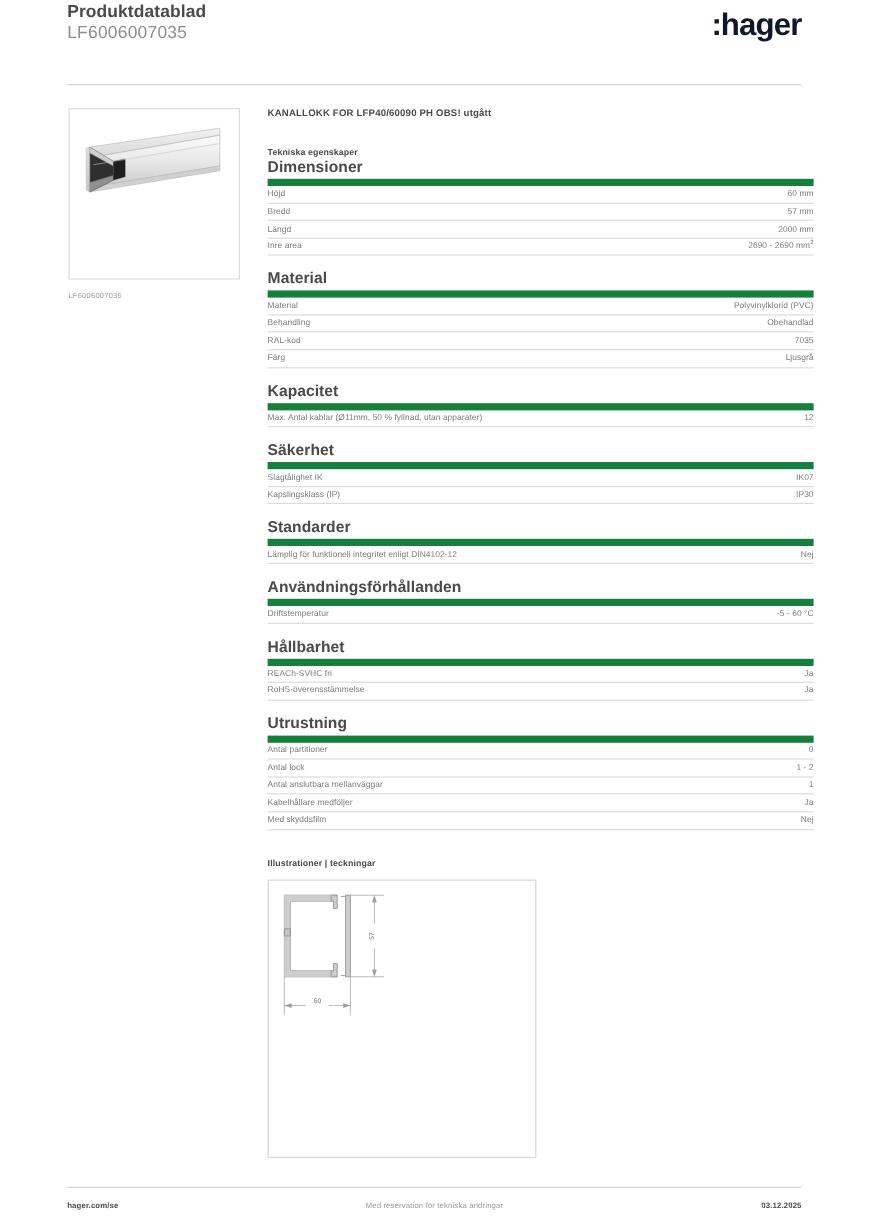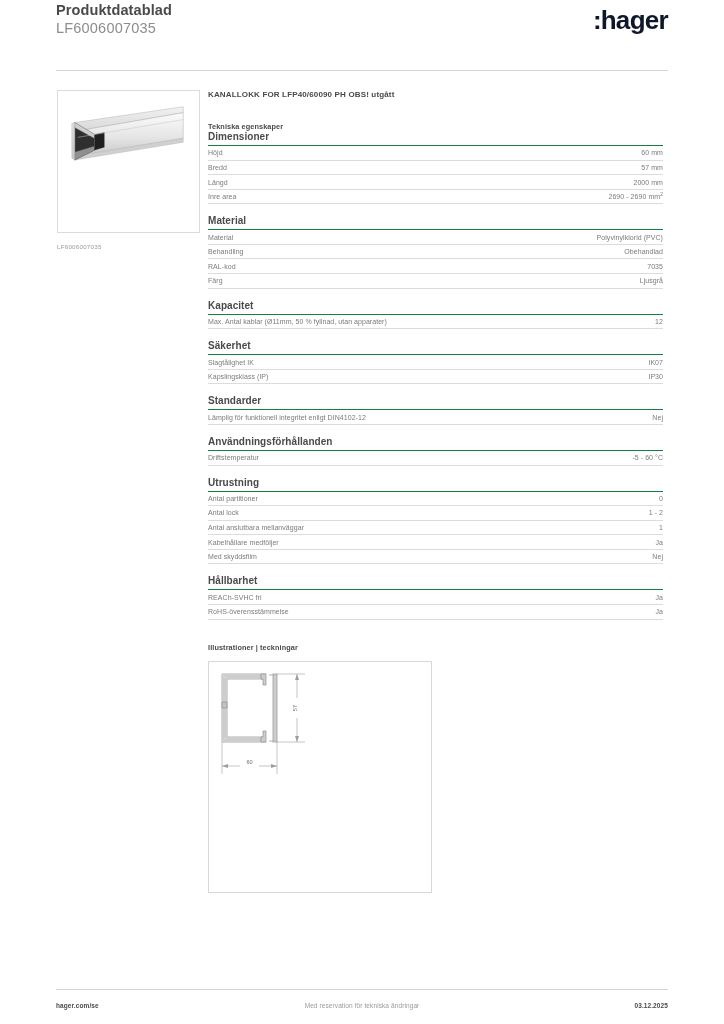--- a/index.html
+++ b/index.html
@@ -89,45 +89,45 @@
     left: 57px;
     top: 243px;
     font-size: 6.2px;
     color: #9a9a9a;
     letter-spacing: .25px;
   }
 
   
   .content {
     position: absolute;
-    left: 208px;
+    left: 223px;
     top: 90px;
     width: 455px;
   }
   .product-title {
     font-size: 8px;
     font-weight: bold;
     color: #4a4a4a;
     letter-spacing: .15px;
     margin-bottom: 23px;
   }
   .section-intro {
     font-size: 7.3px;
     font-weight: bold;
     color: #4a4a4a;
     letter-spacing: .1px;
   }
   .group { margin-bottom: 11px; }
   .group-title {
-    font-size: 10px;
+    font-size: 13px;
     font-weight: bold;
     color: #4a4a4a;
     letter-spacing: .05px;
     padding-bottom: 3px;
-    border-bottom: 1px solid #15803d;
+    border-bottom: 6px solid #15803d;
   }
   .row {
     display: flex;
     justify-content: space-between;
     align-items: baseline;
     font-size: 7px;
     color: #7b7b7b;
     padding: 3.4px 0 3.2px 0;
     border-bottom: 1px solid #dcdcdc;
     letter-spacing: .05px;
@@ -329,51 +329,51 @@
           </div>
         </div>
         <div class="group">
           <div class="group-title">Användningsförhållanden</div>
           <div class="row">
             <div class="label">Driftstemperatur</div>
             <div class="value">-5 - 60 °C</div>
           </div>
         </div>
         <div class="group">
+          <div class="group-title">Hållbarhet</div>
+          <div class="row">
+            <div class="label">REACh-SVHC fri</div>
+            <div class="value">Ja</div>
+          </div>
+          <div class="row">
+            <div class="label">RoHS-överensstämmelse</div>
+            <div class="value">Ja</div>
+          </div>
+        </div>
+        <div class="group">
           <div class="group-title">Utrustning</div>
           <div class="row">
             <div class="label">Antal partitioner</div>
             <div class="value">0</div>
           </div>
           <div class="row">
             <div class="label">Antal lock</div>
             <div class="value">1 - 2</div>
           </div>
           <div class="row">
             <div class="label">Antal anslutbara mellanväggar</div>
             <div class="value">1</div>
           </div>
           <div class="row">
             <div class="label">Kabelhållare medföljer</div>
             <div class="value">Ja</div>
           </div>
           <div class="row">
             <div class="label">Med skyddsfilm</div>
             <div class="value">Nej</div>
-          </div>
-        </div>
-        <div class="group">
-          <div class="group-title">Hållbarhet</div>
-          <div class="row">
-            <div class="label">REACh-SVHC fri</div>
-            <div class="value">Ja</div>
-          </div>
-          <div class="row">
-            <div class="label">RoHS-överensstämmelse</div>
-            <div class="value">Ja</div>
           </div>
         </div>
       </div>
 
     <div class="draw-heading">Illustrationer | teckningar</div>
     <div class="draw-box">
       <svg class="draw-svg" width="222" height="230" viewBox="0 0 222 230">
         <g stroke="#9d9d9d" fill="none" stroke-width="0.8">
 
           <path d="M 13,12 L 13,80 L 57,80"></path>

